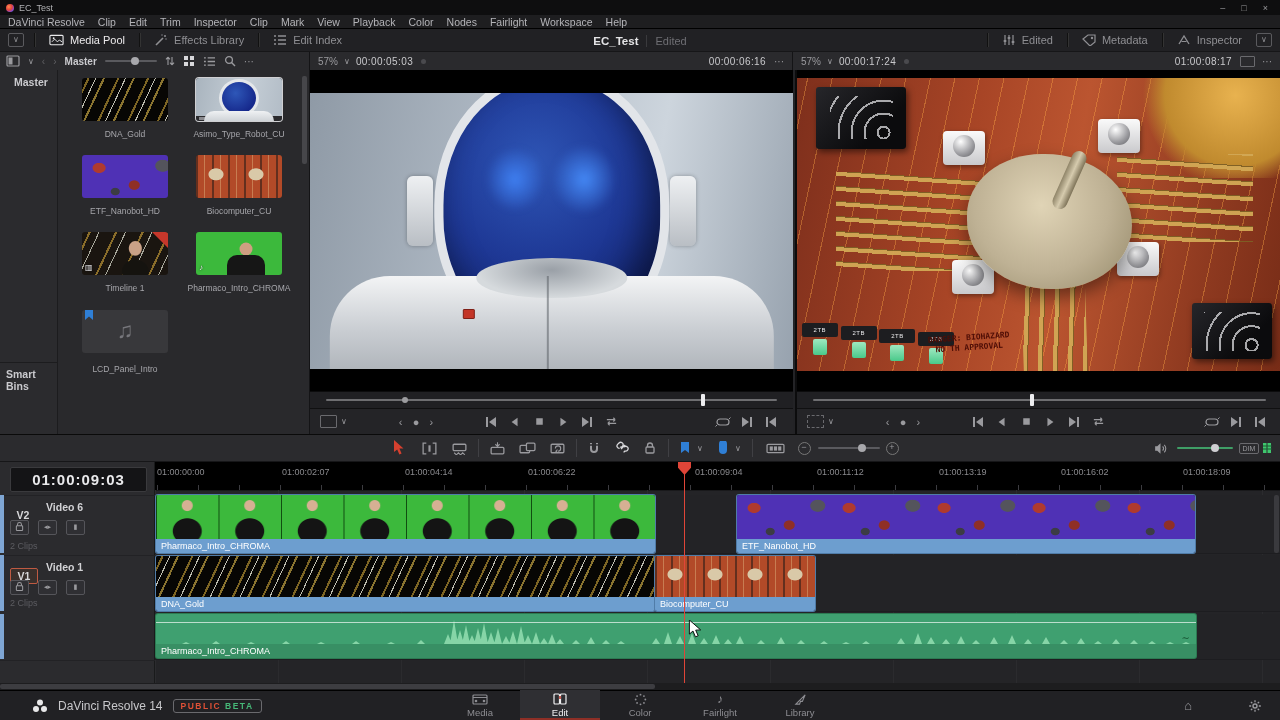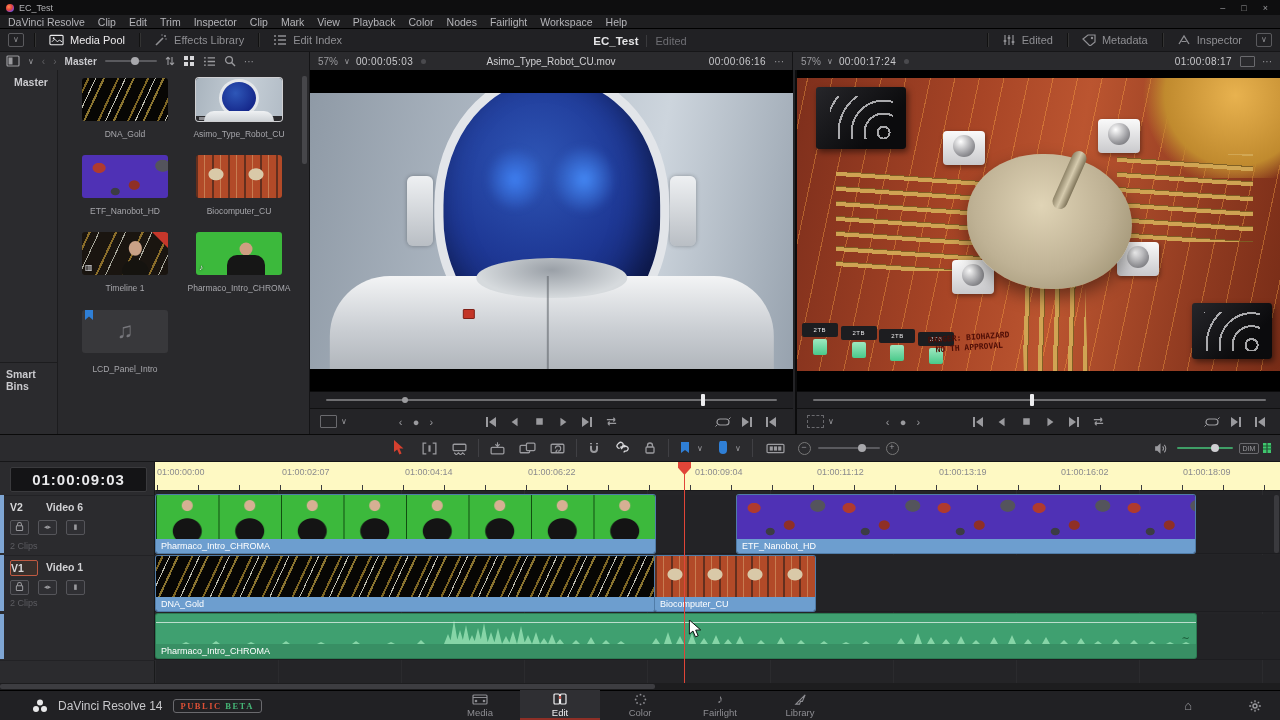--- a/index.html
+++ b/index.html
@@ -88,28 +88,28 @@
   .b-gold{position:absolute;right:-4%;top:-6%;width:34%;height:40%;background:radial-gradient(circle at 60% 30%,#e8b24f,#c08a2e 55%,transparent 72%);}
   
   #etool{left:0;top:434px;width:1280px;height:28px;background:#2b2b2e;border-top:1px solid #0a0a0a;border-bottom:1px solid #161618;box-sizing:border-box;}
   #etool .it{position:absolute;top:0;height:26px;display:flex;align-items:center;justify-content:center;color:#9a9a9e;}
   .dimbtn{border:1px solid #6a6a6e;border-radius:2px;font-size:7px;padding:1px 3px;color:#9a9a9e;}
   
   #tl{left:0;top:462px;width:1280px;height:228px;background:#242427;}
   #tlhead{position:absolute;left:0;top:0;width:155px;height:228px;background:#2b2b2e;border-right:1px solid #191a1b;box-sizing:border-box;}
   #tcbox{position:absolute;left:10px;top:5px;width:135px;height:23px;background:#141416;border:1px solid #3a3a3d;border-radius:2px;color:#e9e9eb;font-size:15px;font-weight:bold;letter-spacing:1px;text-align:center;line-height:23px;}
   .trkblk{position:absolute;left:0;width:155px;border-top:1px solid #222225;box-sizing:border-box;}
-  .trk-id{position:absolute;left:10px;top:4px;width:26px;height:14px;font-weight:bold;color:#d8d8da;font-size:10.5px;text-align:left;line-height:14px;}
+  .trk-id{position:absolute;left:10px;top:12px;width:26px;height:14px;font-weight:bold;color:#d8d8da;font-size:10.5px;text-align:center;line-height:14px;}
   .trk-id.hl{border:1px solid #bf5a42;border-radius:2px;background:#39302c;}
   .trk-nm{position:absolute;left:46px;top:5px;font-weight:bold;color:#d2d2d5;font-size:10.5px;}
   .trk-ic{position:absolute;top:24px;display:flex;gap:9px;left:10px;}
   .tik{width:17px;height:13px;border:1px solid #55555a;border-radius:2px;color:#9a9a9e;font-size:7px;text-align:center;line-height:12px;background:#2f2f33;}
   .trk-meta{position:absolute;left:10px;bottom:4px;color:#5c5c61;font-size:9px;}
   .bluestrip{position:absolute;left:0;width:4px;background:#7fa6d4;}
-  #ruler{position:absolute;left:155px;right:0;top:0;height:28px;background:#fef9c3;border-bottom:1px solid #19191b;font-size:9px;color:#8a8a8e;}
+  #ruler{position:absolute;left:155px;right:0;top:0;height:28px;background:#000000;border-bottom:1px solid #19191b;font-size:9px;color:#8a8a8e;}
   #ruler:after{content:"";position:absolute;left:2px;right:0;bottom:0;height:5px;background:repeating-linear-gradient(90deg,#3c3c40 0 1px,transparent 1px 41px);}
   .rlab{position:absolute;top:5px;}
   #lanes{position:absolute;left:155px;right:0;top:28px;bottom:7px;background:repeating-linear-gradient(90deg,#2b2b2e 0 1px,transparent 1px 123px);background-position:0 0;}
   .lane{position:absolute;left:0;right:0;background:#232326;border-bottom:1px solid #1d1d20;}
   .tclip{position:absolute;border-radius:2px;overflow:hidden;box-shadow:0 0 0 1px #507ca8;}
   .tclip .nm{position:absolute;left:0;right:0;bottom:0;height:14px;background:#6d9ecf;color:#fff;font-size:9px;line-height:14px;padding-left:5px;box-sizing:border-box;white-space:nowrap;}
   .film-ph{position:absolute;inset:0 0 14px 0;background-color:#3cb93c;background-image:radial-gradient(7px 7px at 50% 24%,#d6b093 0 5px,transparent 6px),radial-gradient(17px 15px at 50% 82%,#141414 0 14px,transparent 15px),repeating-linear-gradient(90deg,#114d11 0 1px,transparent 1px 62.5px);background-size:62.5px 100%,62.5px 100%,62.5px 100%;background-repeat:repeat-x;}
   .film-dna{position:absolute;inset:0 0 14px 0;}
   .film-etf{position:absolute;inset:0 0 14px 0;}
   .film-bio{position:absolute;inset:0 0 14px 0;}
@@ -121,21 +121,21 @@
   #hscroll .hd{position:absolute;left:0;top:1px;height:5px;width:655px;background:#3d3d41;border-radius:2px;}
   #playhead{position:absolute;left:684px;top:0;width:1px;height:221px;background:#e04538;z-index:30;}
   #phmark{position:absolute;left:678px;top:0;width:13px;height:13px;background:#e04538;clip-path:polygon(0 0,100% 0,100% 45%,50% 100%,0 45%);z-index:31;}
   
   #footer{left:0;top:690px;width:1280px;height:30px;background:#212124;border-top:1px solid #000;display:flex;align-items:center;box-sizing:border-box;}
   #pages{position:absolute;left:440px;top:690px;width:400px;height:30px;display:flex;}
   .page{width:80px;height:30px;display:flex;flex-direction:column;align-items:center;justify-content:center;gap:1px;color:#8d8d92;font-size:9.5px;}
   .page .pic{height:13px;display:flex;align-items:center;}
   .page.active{background:#2f2f33;color:#f0f0f2;}
   .page.active .redline{position:absolute;bottom:0;width:80px;height:2px;background:#8f2f26;}
-  #beta{border:1px solid #6a6a6e;border-radius:3px;padding:1px 7px;font-size:8.5px;font-weight:bold;letter-spacing:1.5px;margin-left:10px;font-family:Liberation Serif, serif;}
+  #beta{border:1px solid #6a6a6e;border-radius:3px;padding:1px 7px;font-size:8.5px;font-weight:bold;letter-spacing:1.5px;margin-left:10px;}
   #beta .b1{color:#dd5036;}#beta .b2{color:#46b878;}
   #cursor{position:absolute;left:688px;top:620px;z-index:60;}
 </style>
 </head>
 <body>
 
 <div id="app">
 
   <svg width="0" height="0" style="position:absolute">
     <defs>
@@ -399,21 +399,20 @@
       <svg class="ic" width="13" height="11">
           <use href="#i-list"></use>
         </svg>
       <svg class="ic" width="12" height="12">
           <use href="#i-search"></use>
         </svg>
       <span>···</span>
     </div>
 
     <div class="subsec" style="width:483px;padding:0 8px">
-      <span class="vname">Asimo_Type_Robot_CU.mov</span>
       <span style="z-index:1">57%</span>
       <span style="font-size:8px;margin:0 6px;z-index:1">∨</span>
       <span class="tc" style="z-index:1">00:00:05:03</span>
       <span style="width:5px;height:5px;border-radius:50%;background:#4a4a4e;margin-left:8px;z-index:1"></span>
       <span style="margin-left:auto;z-index:1" class="tc">00:00:06:16</span>
       <span style="margin-left:8px;z-index:1">···</span>
     </div>
 
     <div class="subsec" style="width:487px;padding:0 8px;border-right:none">
       <span style="z-index:1">57%</span>

